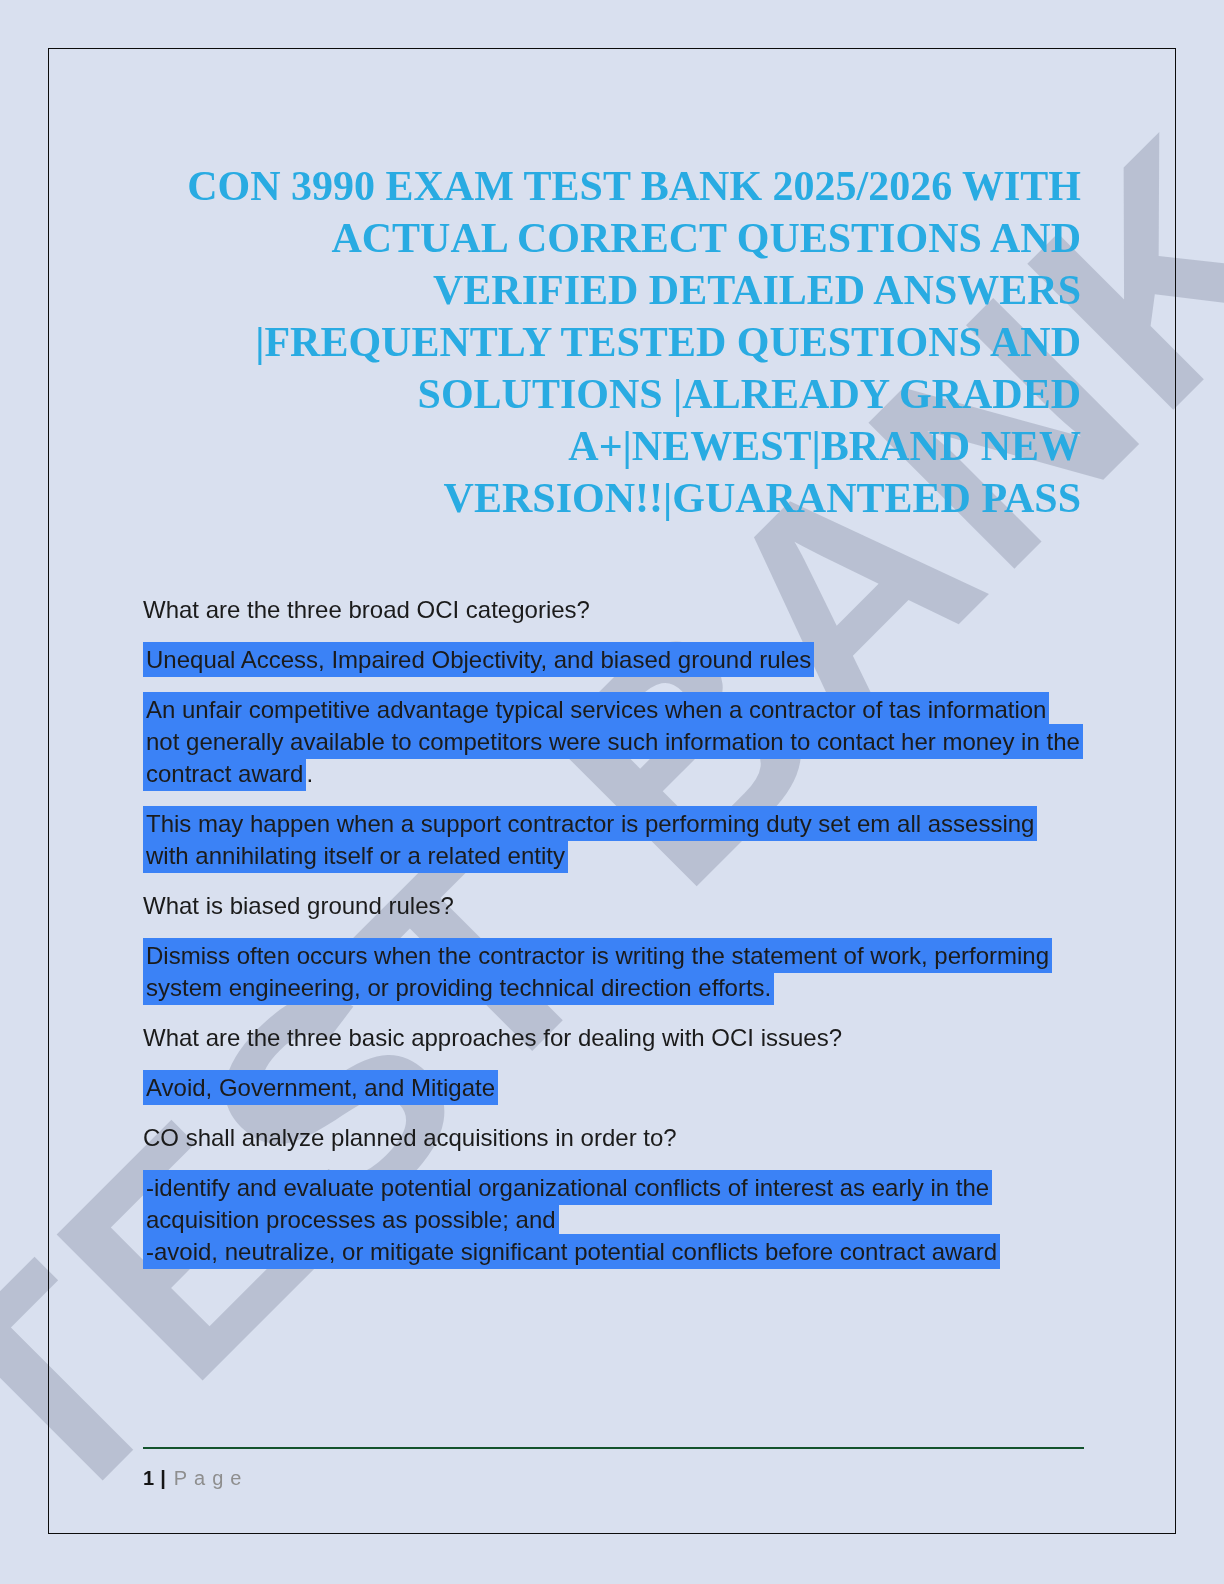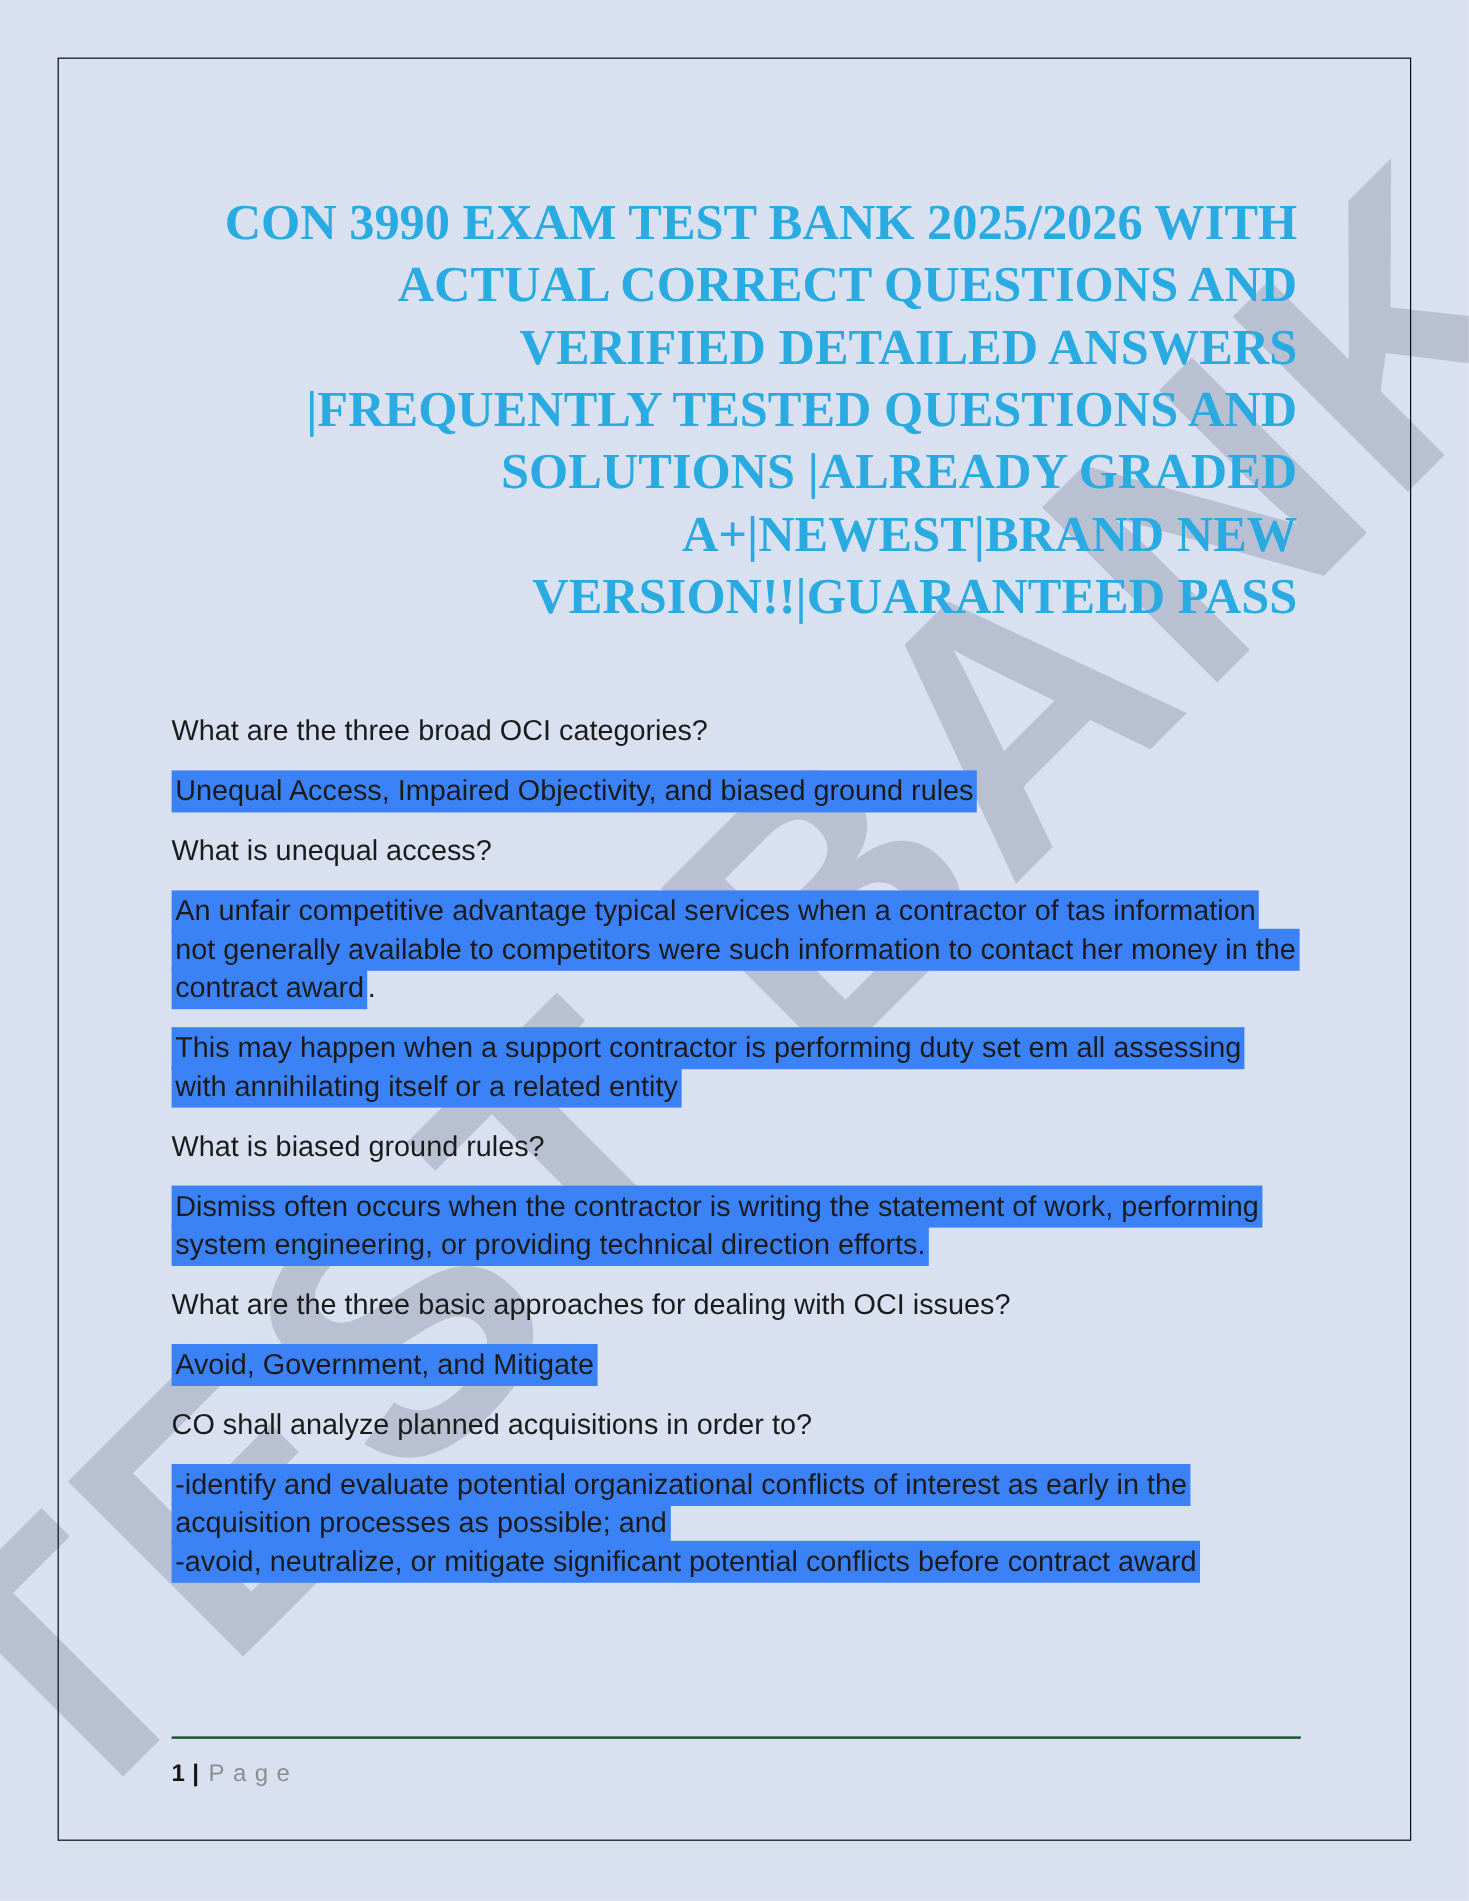--- a/index.html
+++ b/index.html
@@ -89,21 +89,20 @@
     <h1 class="doc-title">CON 3990 EXAM TEST BANK 2025/2026 WITH
 ACTUAL CORRECT QUESTIONS AND
 VERIFIED DETAILED ANSWERS
 |FREQUENTLY TESTED QUESTIONS AND
 SOLUTIONS |ALREADY GRADED
 A+|NEWEST|BRAND NEW
 VERSION!!|GUARANTEED PASS</h1>
     <div class="qa-list">
         <p>What are the three broad OCI categories?</p>
         <p><mark>Unequal Access, Impaired Objectivity, and biased ground rules</mark></p>
-        <p>What is unequal access?</p>
         <p><mark>An unfair competitive advantage typical services when a contractor of tas information not generally available to competitors were such information to contact her money in the contract award</mark>.</p>
         <p><mark>This may happen when a support contractor is performing duty set em all assessing with annihilating itself or a related entity</mark></p>
         <p>What is biased ground rules?</p>
         <p><mark>Dismiss often occurs when the contractor is writing the statement of work, performing system engineering, or providing technical direction efforts.</mark></p>
         <p>What are the three basic approaches for dealing with OCI issues?</p>
         <p><mark>Avoid, Government, and Mitigate</mark></p>
         <p>CO shall analyze planned acquisitions in order to?</p>
         <p><mark>-identify and evaluate potential organizational conflicts of interest as early in the acquisition processes as possible; and
 -avoid, neutralize, or mitigate significant potential conflicts before contract award</mark></p>
       </div>

